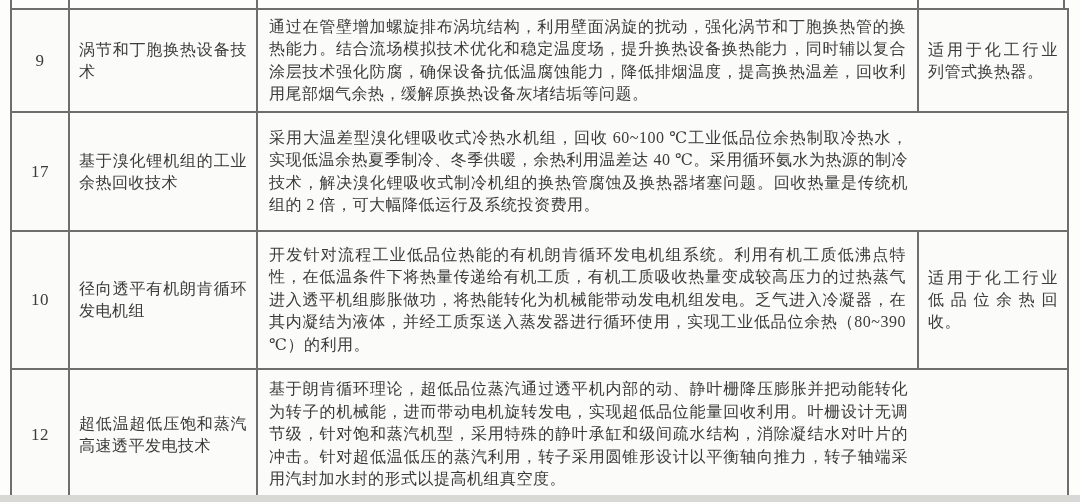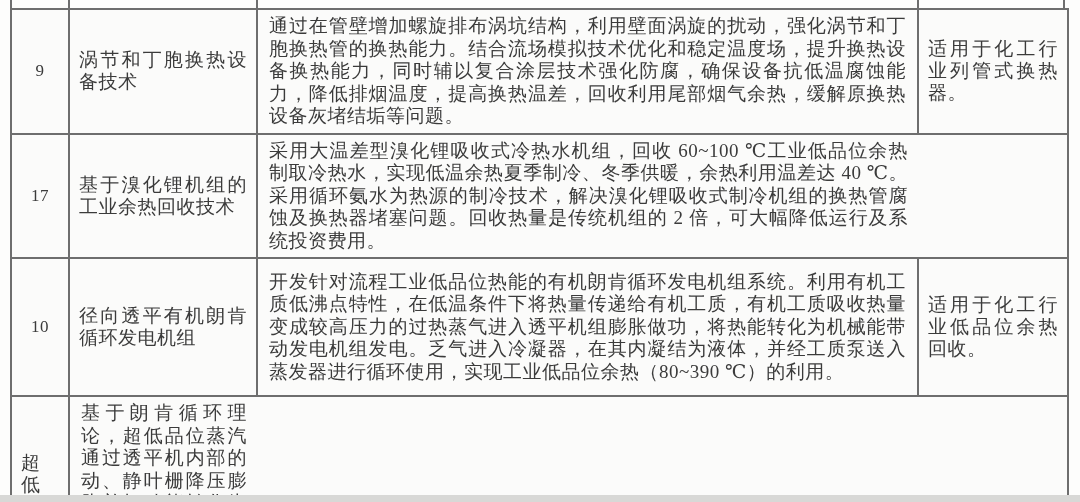--- a/index.html
+++ b/index.html
@@ -39,21 +39,21 @@
     display: grid;
     grid-template-columns: 58px 188px 661px 1fr;
     border-bottom: 2px solid #6e6e6e;
   }
   .row:last-child { border-bottom: none; }
   .cell {
     border-right: 2px solid #6e6e6e;
     display: flex;
     align-items: center;
     box-sizing: border-box;
-    font-size: 19px;
+    font-size: 16px;
     line-height: 22px;
     letter-spacing: 0.5px;
   }
   .cell:last-child { border-right: none; }
   .cell.num {
     justify-content: center;
     font-size: 17px;
   }
   .cell.name { padding: 7px 9px; }
   .cell.name > div, .cell.scope > div, .cell.desc > div {
@@ -122,20 +122,21 @@
         </div>
       <div class="cell desc">
           <div>开发针对流程工业低品位热能的有机朗肯循环发电机组系统。利用有机工质低沸点特性，在低温条件下将热量传递给有机工质，有机工质吸收热量变成较高压力的过热蒸气进入透平机组膨胀做功，将热能转化为机械能带动发电机组发电。乏气进入冷凝器，在其内凝结为液体，并经工质泵送入蒸发器进行循环使用，实现工业低品位余热（80~390 ℃）的利用。</div>
         </div>
       <div class="cell scope">
           <div>适用于化工行业低品位余热回收。</div>
         </div>
     </div>
 
     <div class="row r12">
+      <div class="cell num">12</div>
       <div class="cell name">
           <div>超低温超低压饱和蒸汽高速透平发电技术</div>
         </div>
       <div class="cell desc">
           <div>基于朗肯循环理论，超低品位蒸汽通过透平机内部的动、静叶栅降压膨胀并把动能转化为转子的机械能，进而带动电机旋转发电，实现超低品位能量回收利用。叶栅设计无调节级，针对饱和蒸汽机型，采用特殊的静叶承缸和级间疏水结构，消除凝结水对叶片的冲击。针对超低温低压的蒸汽利用，转子采用圆锥形设计以平衡轴向推力，转子轴端采用汽封加水封的形式以提高机组真空度。</div>
         </div>
     </div>
 
   </div>
 

